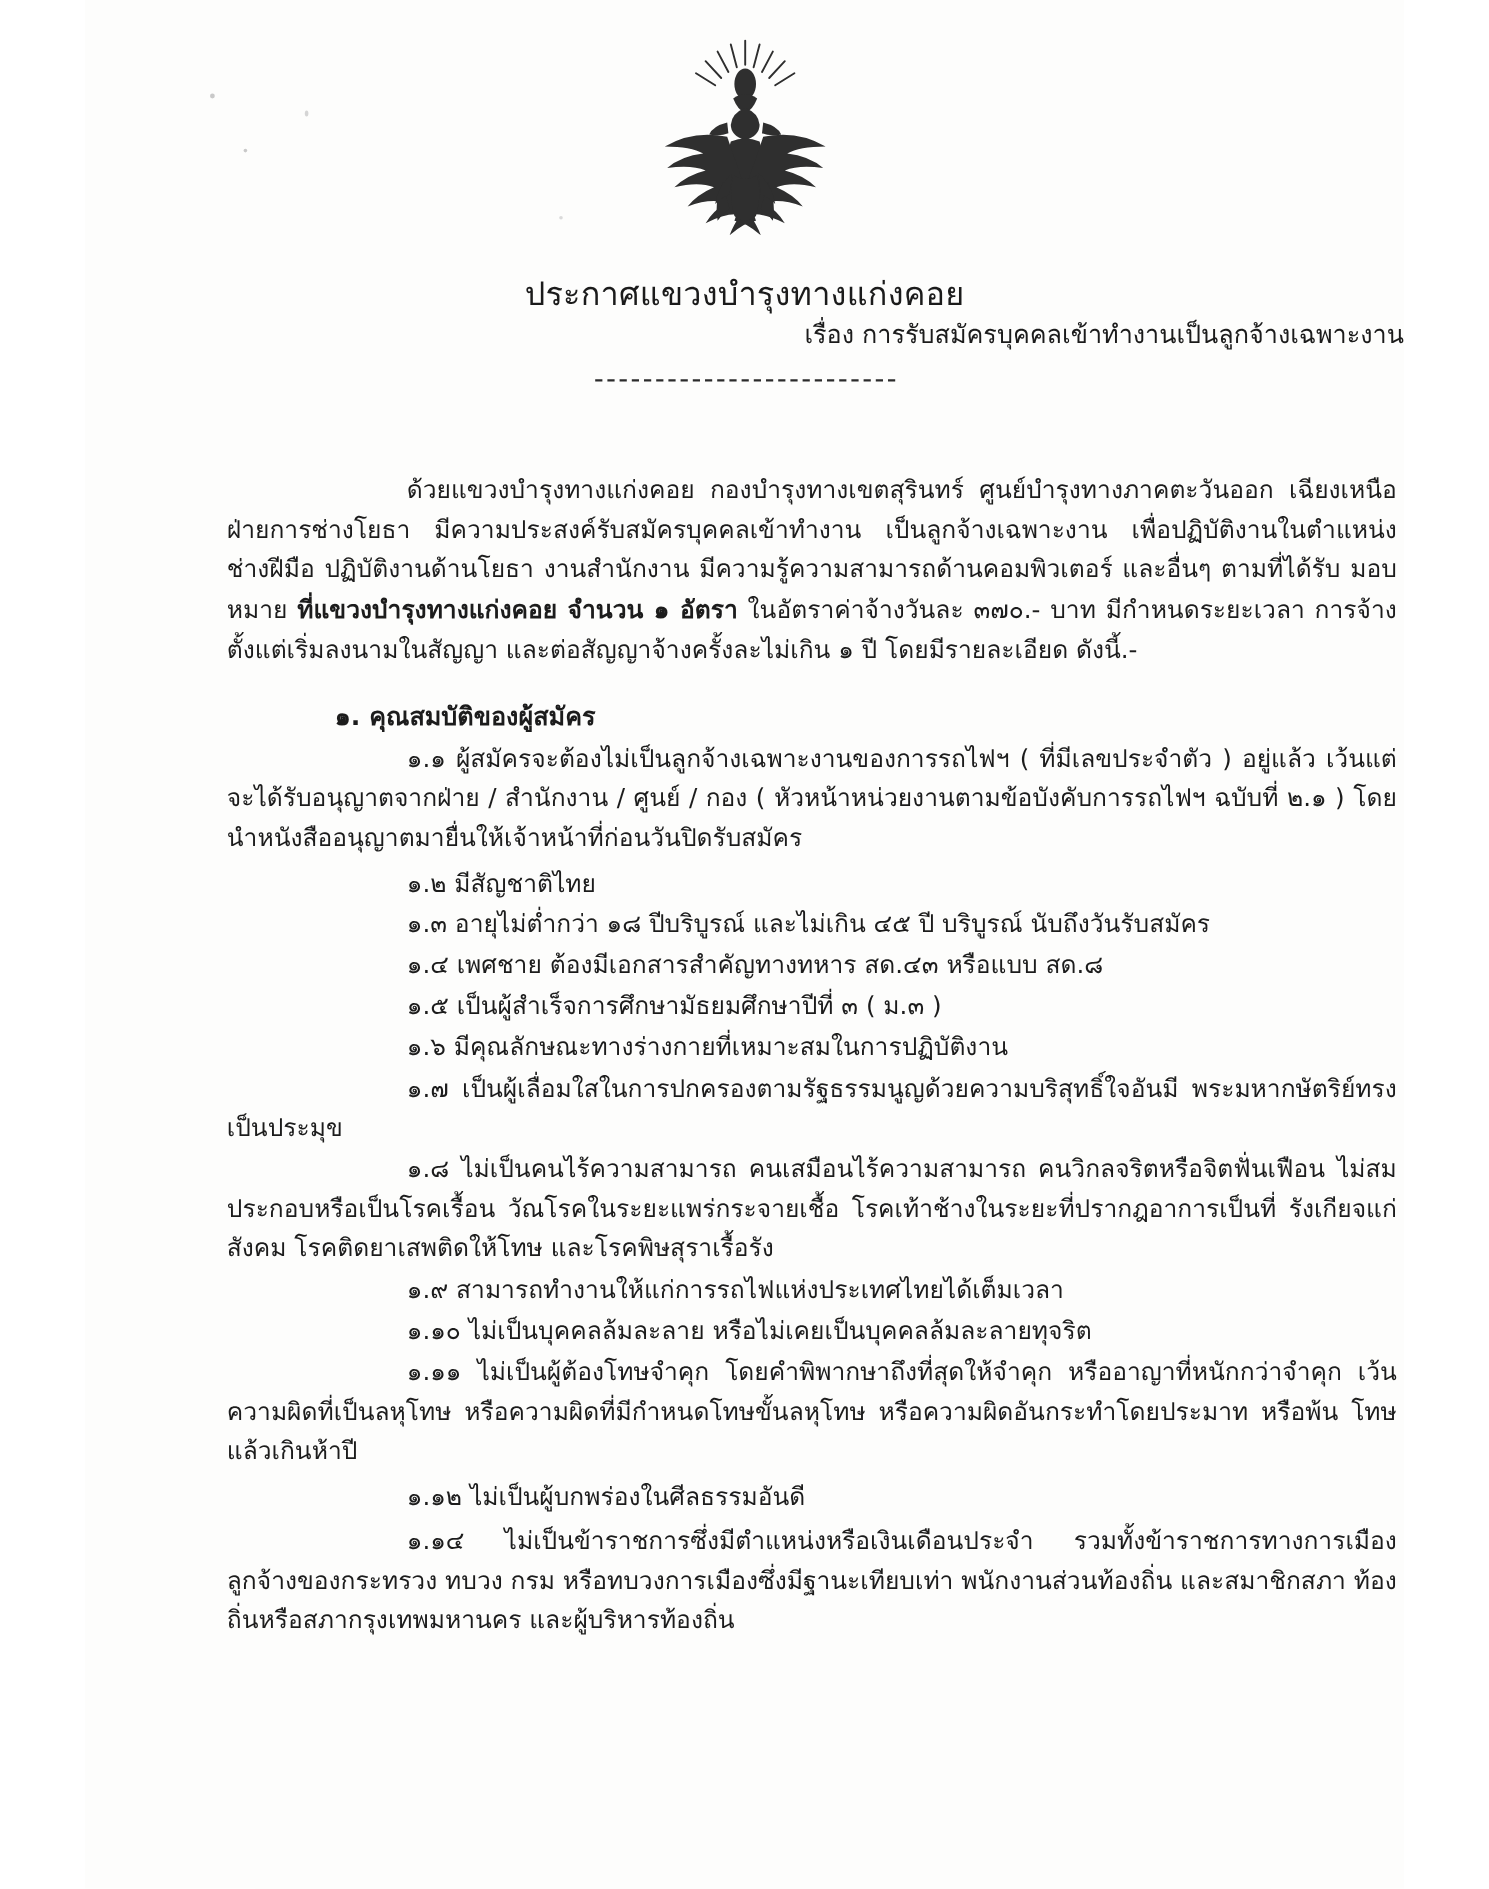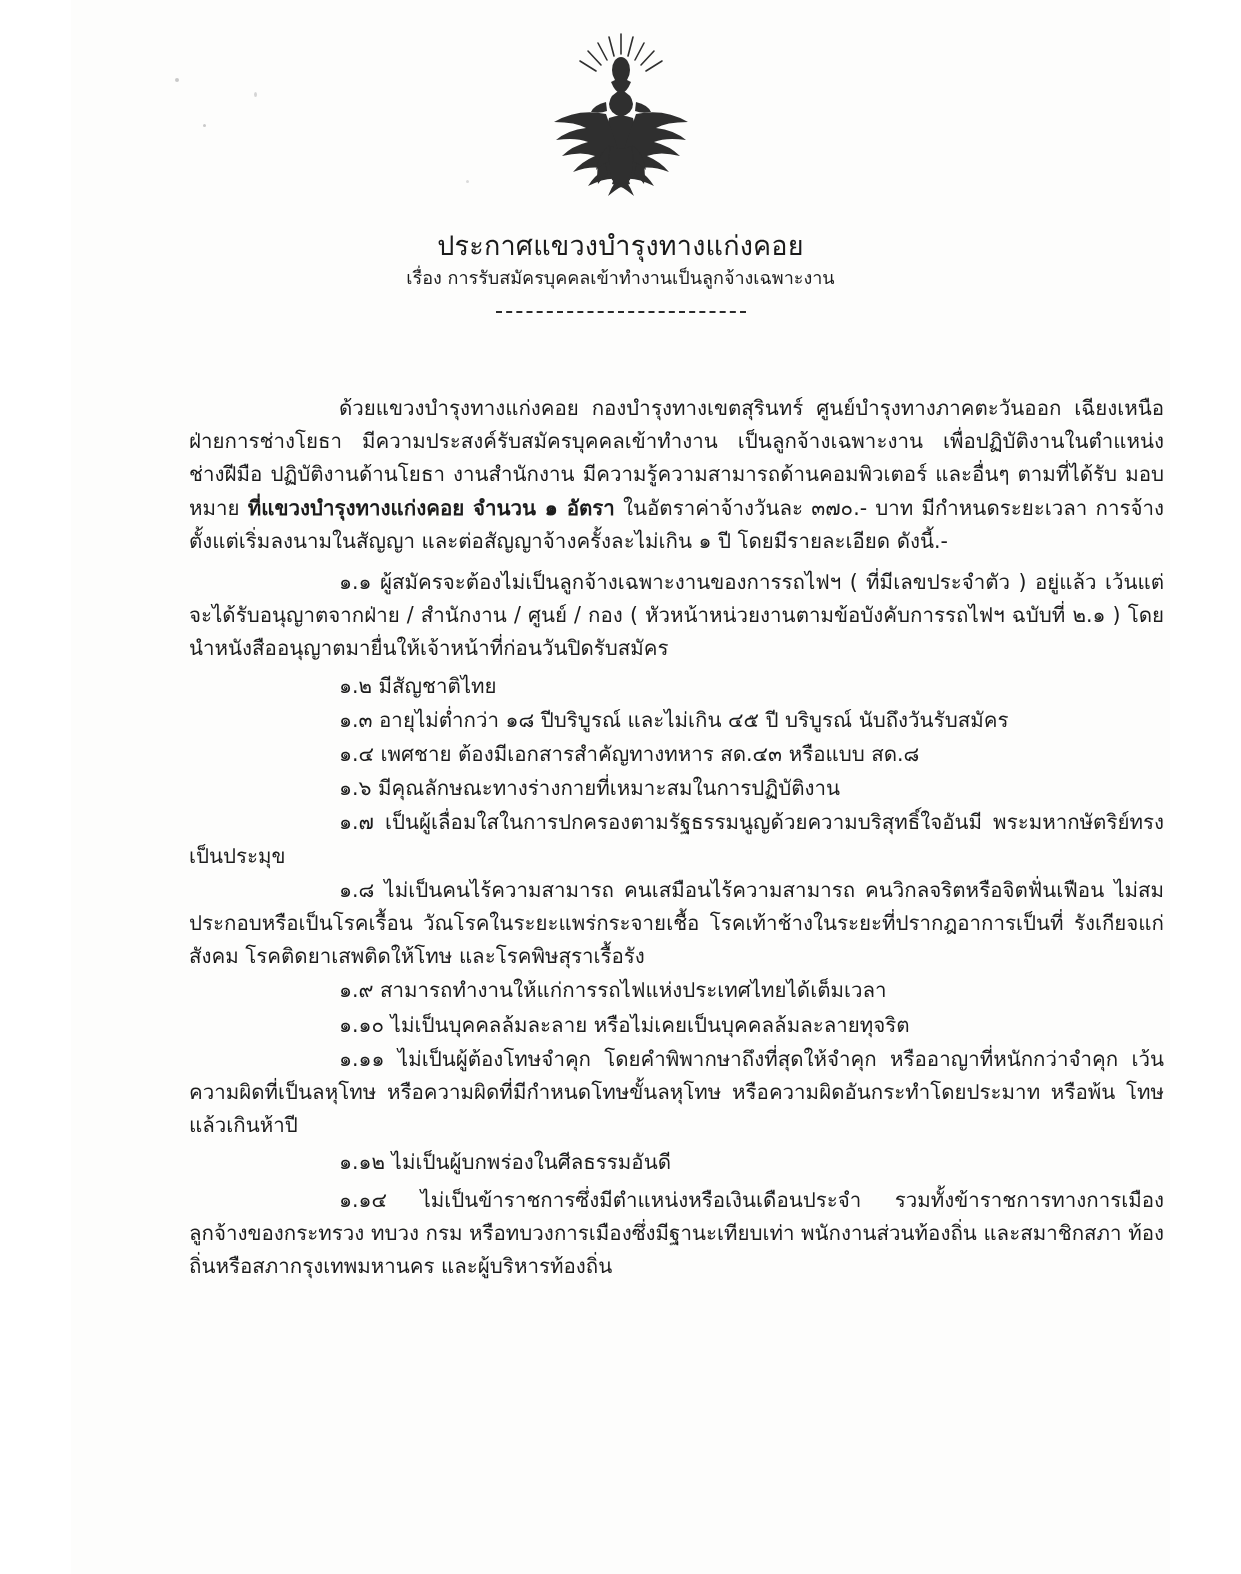--- a/index.html
+++ b/index.html
@@ -45,23 +45,24 @@
     top: 228px;
     text-align: center;
   }
   .title-line1 {
     font-size: 27px;
     letter-spacing: 0.2px;
     color: #1b1b1b;
     line-height: 1.35;
   }
   .title-line2 {
-    font-size: 18px;
+    font-size: 21px;
     color: #1b1b1b;
     line-height: 1.5;
+    text-align: right;
   }
   .rule-wrap {
     margin-top: 20px;
     display: flex;
     justify-content: center;
   }
   .rule {
     width: 250px;
     border-top: 2px dashed #2b2b2b;
     height: 0;
@@ -157,26 +158,28 @@
       <div class="rule"></div>
     </div>
   </div>
 
   <div class="body">
 
     <p class="para indent"><span>ด้วยแขวงบำรุงทางแก่งคอย  กองบำรุงทางเขตสุรินทร์  ศูนย์บำรุงทางภาคตะวันออก  เฉียงเหนือ ฝ่ายการช่างโยธา  มีความประสงค์รับสมัครบุคคลเข้าทำงาน     เป็นลูกจ้างเฉพาะงาน  เพื่อปฏิบัติงานในตำแหน่ง ช่างฝีมือ  ปฏิบัติงานด้านโยธา  งานสำนักงาน  มีความรู้ความสามารถด้านคอมพิวเตอร์  และอื่นๆ  ตามที่ได้รับ มอบหมาย </span><span class="bold">ที่แขวงบำรุงทางแก่งคอย  จำนวน  ๑  อัตรา</span><span>  ในอัตราค่าจ้างวันละ  ๓๗๐.- บาท  มีกำหนดระยะเวลา การจ้างตั้งแต่เริ่มลงนามในสัญญา  และต่อสัญญาจ้างครั้งละไม่เกิน ๑ ปี  โดยมีรายละเอียด  ดังนี้.-</span></p>
 
     <div class="spacer-sm"></div>
 
+    <p class="section-head">๑.  คุณสมบัติของผู้สมัคร</p>
 
     <p class="item hang">๑.๑ ผู้สมัครจะต้องไม่เป็นลูกจ้างเฉพาะงานของการรถไฟฯ ( ที่มีเลขประจำตัว ) อยู่แล้ว เว้นแต่จะได้รับอนุญาตจากฝ่าย / สำนักงาน / ศูนย์ / กอง  ( หัวหน้าหน่วยงานตามข้อบังคับการรถไฟฯ  ฉบับที่ ๒.๑ )  โดยนำหนังสืออนุญาตมายื่นให้เจ้าหน้าที่ก่อนวันปิดรับสมัคร</p>
     <div class="spacer-xs"></div>
     <p class="item hang">๑.๒  มีสัญชาติไทย</p>
     <p class="item hang">๑.๓  อายุไม่ต่ำกว่า ๑๘ ปีบริบูรณ์  และไม่เกิน  ๔๕  ปี  บริบูรณ์  นับถึงวันรับสมัคร</p>
     <p class="item hang">๑.๔  เพศชาย  ต้องมีเอกสารสำคัญทางทหาร  สด.๔๓  หรือแบบ  สด.๘</p>
+    <p class="item hang">๑.๕  เป็นผู้สำเร็จการศึกษามัธยมศึกษาปีที่  ๓ ( ม.๓ )</p>
     <p class="item hang">๑.๖  มีคุณลักษณะทางร่างกายที่เหมาะสมในการปฏิบัติงาน</p>
     <p class="item hang">๑.๗  เป็นผู้เลื่อมใสในการปกครองตามรัฐธรรมนูญด้วยความบริสุทธิ์ใจอันมี พระมหากษัตริย์ทรงเป็นประมุข</p>
     <p class="item hang">๑.๘  ไม่เป็นคนไร้ความสามารถ  คนเสมือนไร้ความสามารถ  คนวิกลจริตหรือจิตฟั่นเฟือน ไม่สมประกอบหรือเป็นโรคเรื้อน  วัณโรคในระยะแพร่กระจายเชื้อ  โรคเท้าช้างในระยะที่ปรากฎอาการเป็นที่ รังเกียจแก่สังคม  โรคติดยาเสพติดให้โทษ  และโรคพิษสุราเรื้อรัง</p>
     <p class="item hang">๑.๙  สามารถทำงานให้แก่การรถไฟแห่งประเทศไทยได้เต็มเวลา</p>
     <p class="item hang">๑.๑๐ ไม่เป็นบุคคลล้มละลาย  หรือไม่เคยเป็นบุคคลล้มละลายทุจริต</p>
     <p class="item hang">๑.๑๑ ไม่เป็นผู้ต้องโทษจำคุก โดยคำพิพากษาถึงที่สุดให้จำคุก หรืออาญาที่หนักกว่าจำคุก เว้นความผิดที่เป็นลหุโทษ  หรือความผิดที่มีกำหนดโทษขั้นลหุโทษ  หรือความผิดอันกระทำโดยประมาท  หรือพ้น โทษแล้วเกินห้าปี</p>
     <div class="spacer-xs"></div>
     <p class="item hang">๑.๑๒  ไม่เป็นผู้บกพร่องในศีลธรรมอันดี</p>
     <div class="spacer-xs"></div>
     <p class="item hang">๑.๑๔  ไม่เป็นข้าราชการซึ่งมีตำแหน่งหรือเงินเดือนประจำ  รวมทั้งข้าราชการทางการเมือง ลูกจ้างของกระทรวง  ทบวง  กรม  หรือทบวงการเมืองซึ่งมีฐานะเทียบเท่า  พนักงานส่วนท้องถิ่น  และสมาชิกสภา ท้องถิ่นหรือสภากรุงเทพมหานคร  และผู้บริหารท้องถิ่น</p>

